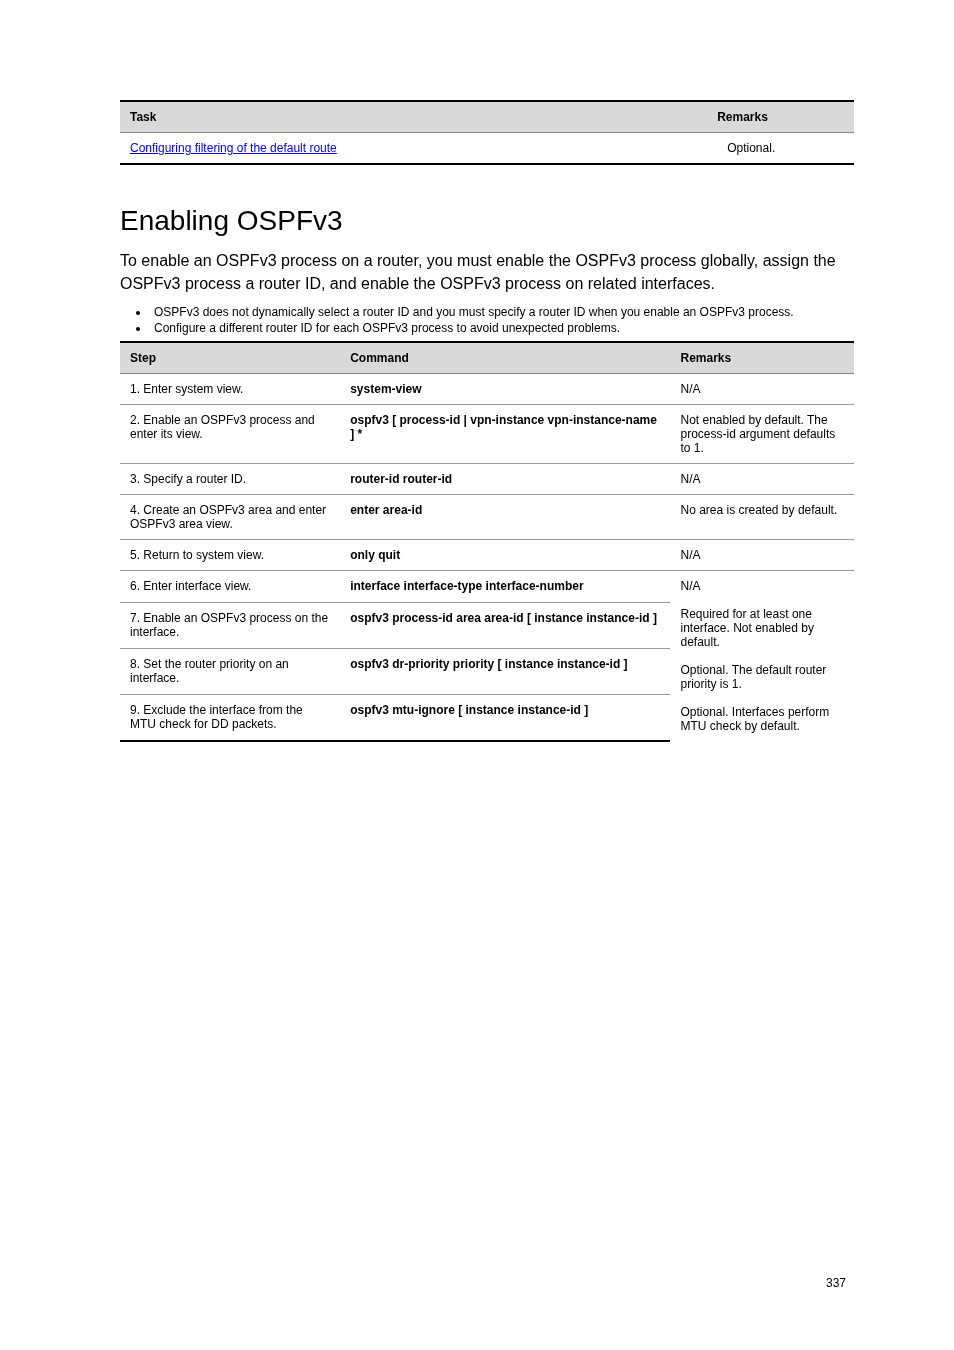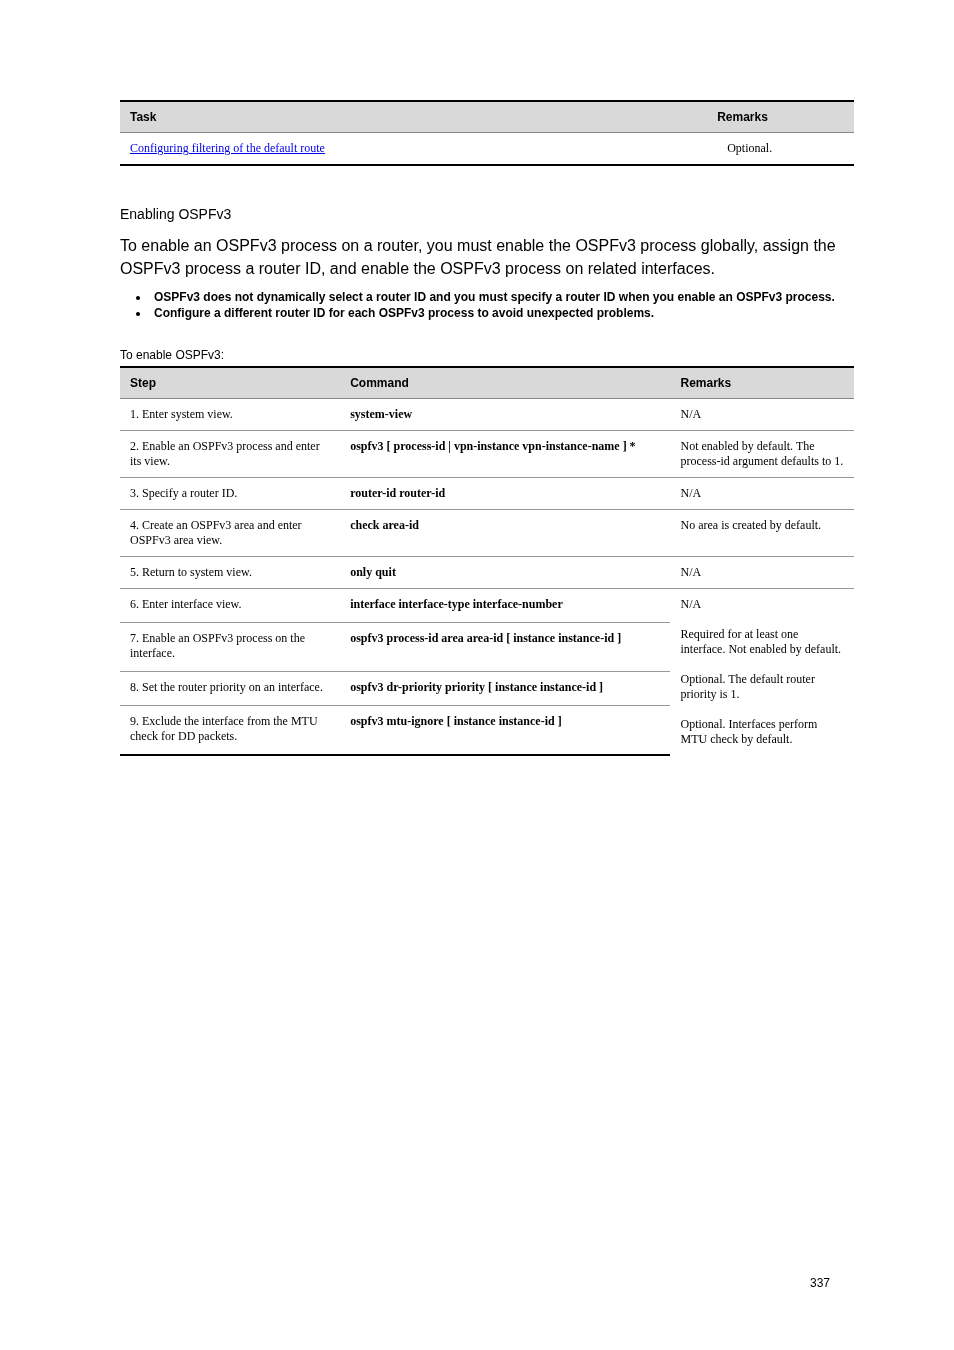--- a/index.html
+++ b/index.html
@@ -12,74 +12,72 @@
   .page {
     width: 954px;
     min-height: 1350px;
     padding: 100px 100px 40px 120px;
     box-sizing: border-box;
     position: relative;
   }
   .page-number {
     position: absolute;
     bottom: 60px;
-    right: 124px;
+    right: 108px;
     font-size: 12px;
   }
   table.t1, table.t2 {
     width: 100%;
     border-collapse: collapse;
     font-size: 12px;
   }
   table.t1 th, table.t2 th {
     background: #d9d9d9;
     text-align: left;
     font-weight: bold;
     padding: 8px 10px;
     border-bottom: 1px solid #888;
   }
   table.t1 td, table.t2 td {
     padding: 8px 10px;
     border-bottom: 1px solid #999;
     vertical-align: top;
-    font-family: Liberation Serif, serif;
   }
   table.t1 thead tr, table.t2 thead tr {
     border-top: 2px solid #000;
     border-bottom: 1px solid #555;
   }
   table.t1 tbody tr:last-child td {
     border-bottom: 2px solid #000;
   }
   table.t1 th:first-child { width: 80%; }
   table.t1 th:last-child  { width: 20%; text-align: left; }
   table.t1 td:last-child { text-align: left; padding-left: 20px; }
   a.link {
     color: #0000ee;
     text-decoration: underline;
   }
   h2.section {
-    font-size: 14px;
+    font-size: 28px;
     margin: 40px 0 12px 0;
     font-weight: normal;
   }
   p.body {
     font-size: 16px;
     line-height: 1.45;
     margin: 4px 0 10px 0;
   }
   ul.bullets {
     font-size: 12px;
     margin: 2px 0 6px 30px;
     padding: 0;
   }
   ul.bullets li {
     margin: 2px 0;
     padding-left: 4px;
-    font-weight: bold;
   }
   .table-caption {
     font-size: 12px;
     margin: 28px 0 4px 0;
   }
   table.t2 th.col-task    { width: 30%; }
   table.t2 th.col-command { width: 45%; }
   table.t2 th.col-remarks { width: 25%; }
   table.t2 td.cmd { font-weight: bold; }
   table.t2 td.no-bottom { border-bottom: none; }
@@ -110,21 +108,20 @@
   <h2 class="section">Enabling OSPFv3</h2>
 
   <p class="body">To enable an OSPFv3 process on a router, you must enable the OSPFv3 process globally, assign the OSPFv3 process a router ID, and enable the OSPFv3 process on related interfaces.</p>
 
 
   <ul class="bullets">
     <li>OSPFv3 does not dynamically select a router ID and you must specify a router ID when you enable an OSPFv3 process.</li>
     <li>Configure a different router ID for each OSPFv3 process to avoid unexpected problems.</li>
   </ul>
 
-  <p class="table-caption">To enable OSPFv3:</p>
 
   <table class="t2">
     <thead>
       <tr>
         <th class="col-task">Step</th>
         <th class="col-command">Command</th>
         <th class="col-remarks">Remarks</th>
       </tr>
     </thead>
     <tbody>
@@ -138,21 +135,21 @@
         <td class="cmd">ospfv3 [ process-id | vpn-instance vpn-instance-name ] *</td>
         <td>Not enabled by default. The process-id argument defaults to 1.</td>
       </tr>
       <tr>
         <td>3.  Specify a router ID.</td>
         <td class="cmd">router-id router-id</td>
         <td>N/A</td>
       </tr>
       <tr>
         <td>4.  Create an OSPFv3 area and enter OSPFv3 area view.</td>
-        <td class="cmd">check area-id</td>
+        <td class="cmd">enter area-id</td>
         <td>No area is created by default.</td>
       </tr>
       <tr>
         <td>5.  Return to system view.</td>
         <td class="cmd">only
 quit</td>
         <td>N/A</td>
       </tr>
 
       <tr>

